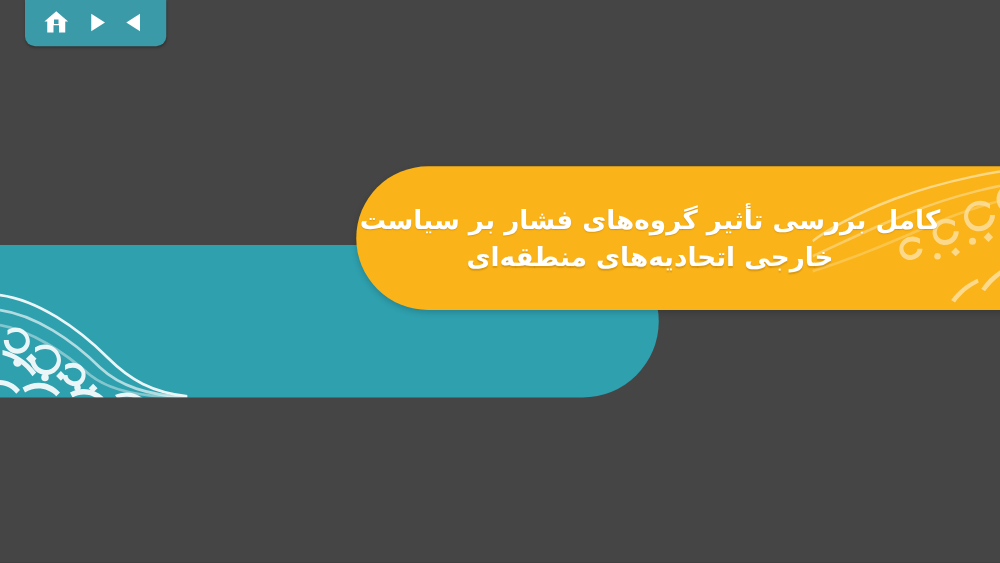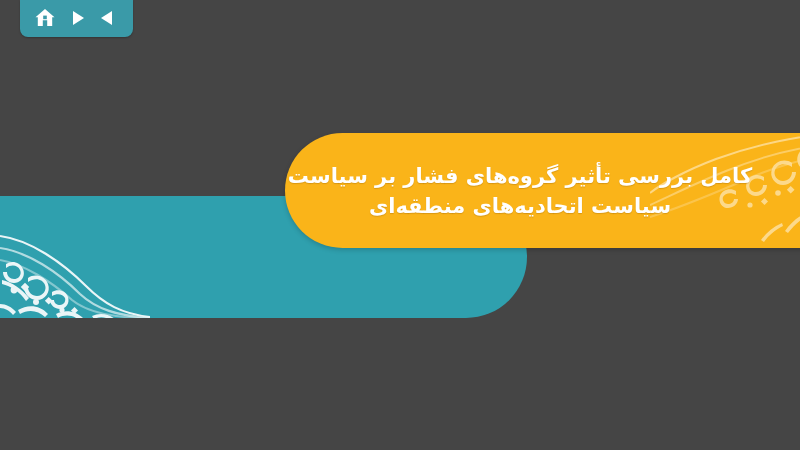--- a/index.html
+++ b/index.html
@@ -163,21 +163,21 @@
         <path d="M186,62 c-12,4 -24,12 -33,23 l3,2 c8,-10 19,-17 30,-21 z"></path>
         <path d="M160,78 c-10,4 -19,11 -25,20 l3,2 c6,-8 14,-15 23,-19 z"></path>
         <path d="M132,90 c-9,4 -16,10 -21,17 l3,2 c5,-7 11,-12 19,-16 z"></path>
         <path d="M188,86 c-8,3 -15,8 -20,15 l3,2 c4,-6 11,-11 18,-14 z"></path>
       </g>
     </svg>
   </div>
 
   <div class="title-wrap">
     <div class="title-line">کامل بررسی تأثیر گروه‌های فشار بر سیاست</div>
-    <div class="title-line">سیاست اتحادیه‌های منطقه‌ای</div>
+    <div class="title-line">خارجی اتحادیه‌های منطقه‌ای</div>
   </div>
 
   <div class="navbar">
     <div class="nav-btn">
       <svg width="18" height="18" viewBox="0 0 18 18">
         <polygon points="13,2 13,16 2,9" fill="#ffffff"></polygon>
       </svg>
     </div>
     <div class="nav-btn">
       <svg width="18" height="18" viewBox="0 0 18 18">

